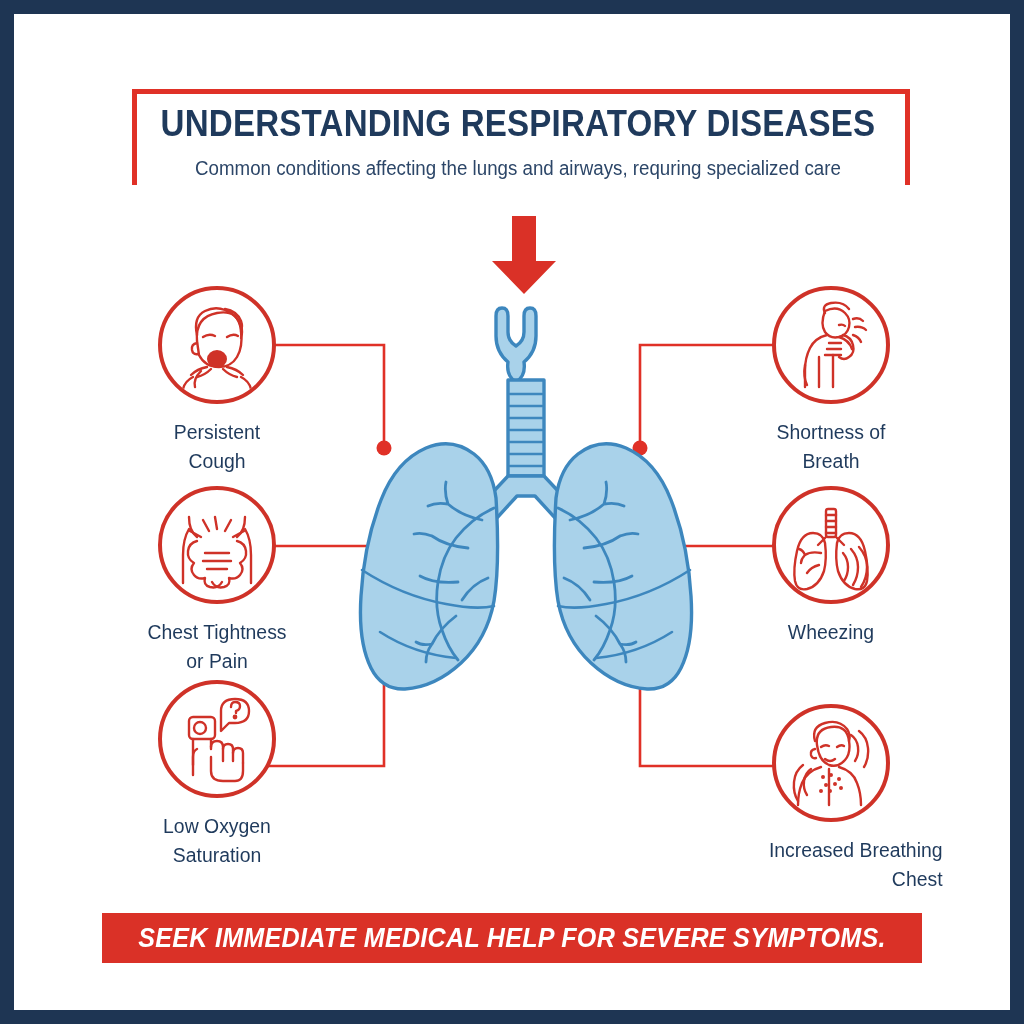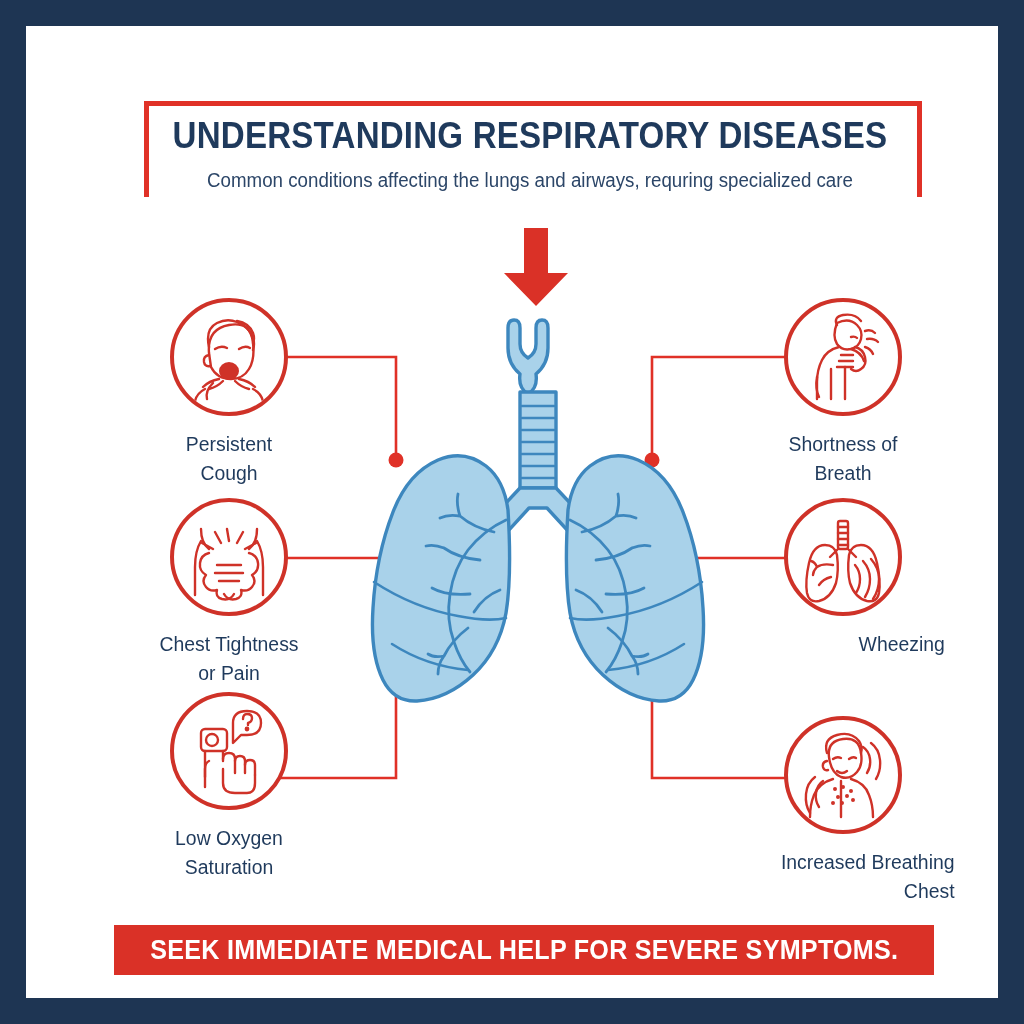--- a/index.html
+++ b/index.html
@@ -14,21 +14,21 @@
     overflow: hidden;
   }
 
   
   #poster {
     position: relative;
     width: 1024px;
     height: 1024px;
     box-sizing: border-box;
     background: #1e3553;
-    padding: 26px;
+    padding: 14px;
   }
   #canvas {
     position: relative;
     width: 100%;
     height: 100%;
     background: #ffffff;
     box-sizing: border-box;
     overflow: hidden;
   }
 
@@ -140,34 +140,35 @@
     font-family: "Liberation Sans Narrow", "Liberation Sans", sans-serif;
     transform: scaleX(0.97);
   }
 
   
   #sym-cough        { left: 98px;  top: 272px; }
   #sym-chest        { left: 98px;  top: 472px; }
   #sym-oxygen       { left: 98px;  top: 666px; }
   
   #sym-breath       { left: 712px; top: 272px; }
-  #sym-wheeze       { left: 712px; top: 472px; text-align: right; }
+  #sym-wheeze       { left: 712px; top: 472px; }
   #sym-effort       { left: 702px; top: 690px; width: 230px; text-align: right; }
 
   
   #footer-banner {
     position: absolute;
     left: 88px;
     top: 899px;
     width: 820px;
     height: 50px;
     background: #da3127;
     display: flex;
     align-items: center;
     justify-content: center;
+    font-style: italic;
   }
   #footer-text {
     color: #ffffff;
     font-size: 27px;
     font-weight: bold;
     letter-spacing: 0.3px;
     font-family: "Liberation Sans Narrow", "Liberation Sans", sans-serif;
     transform: scaleX(0.93);
     white-space: nowrap;
   }

